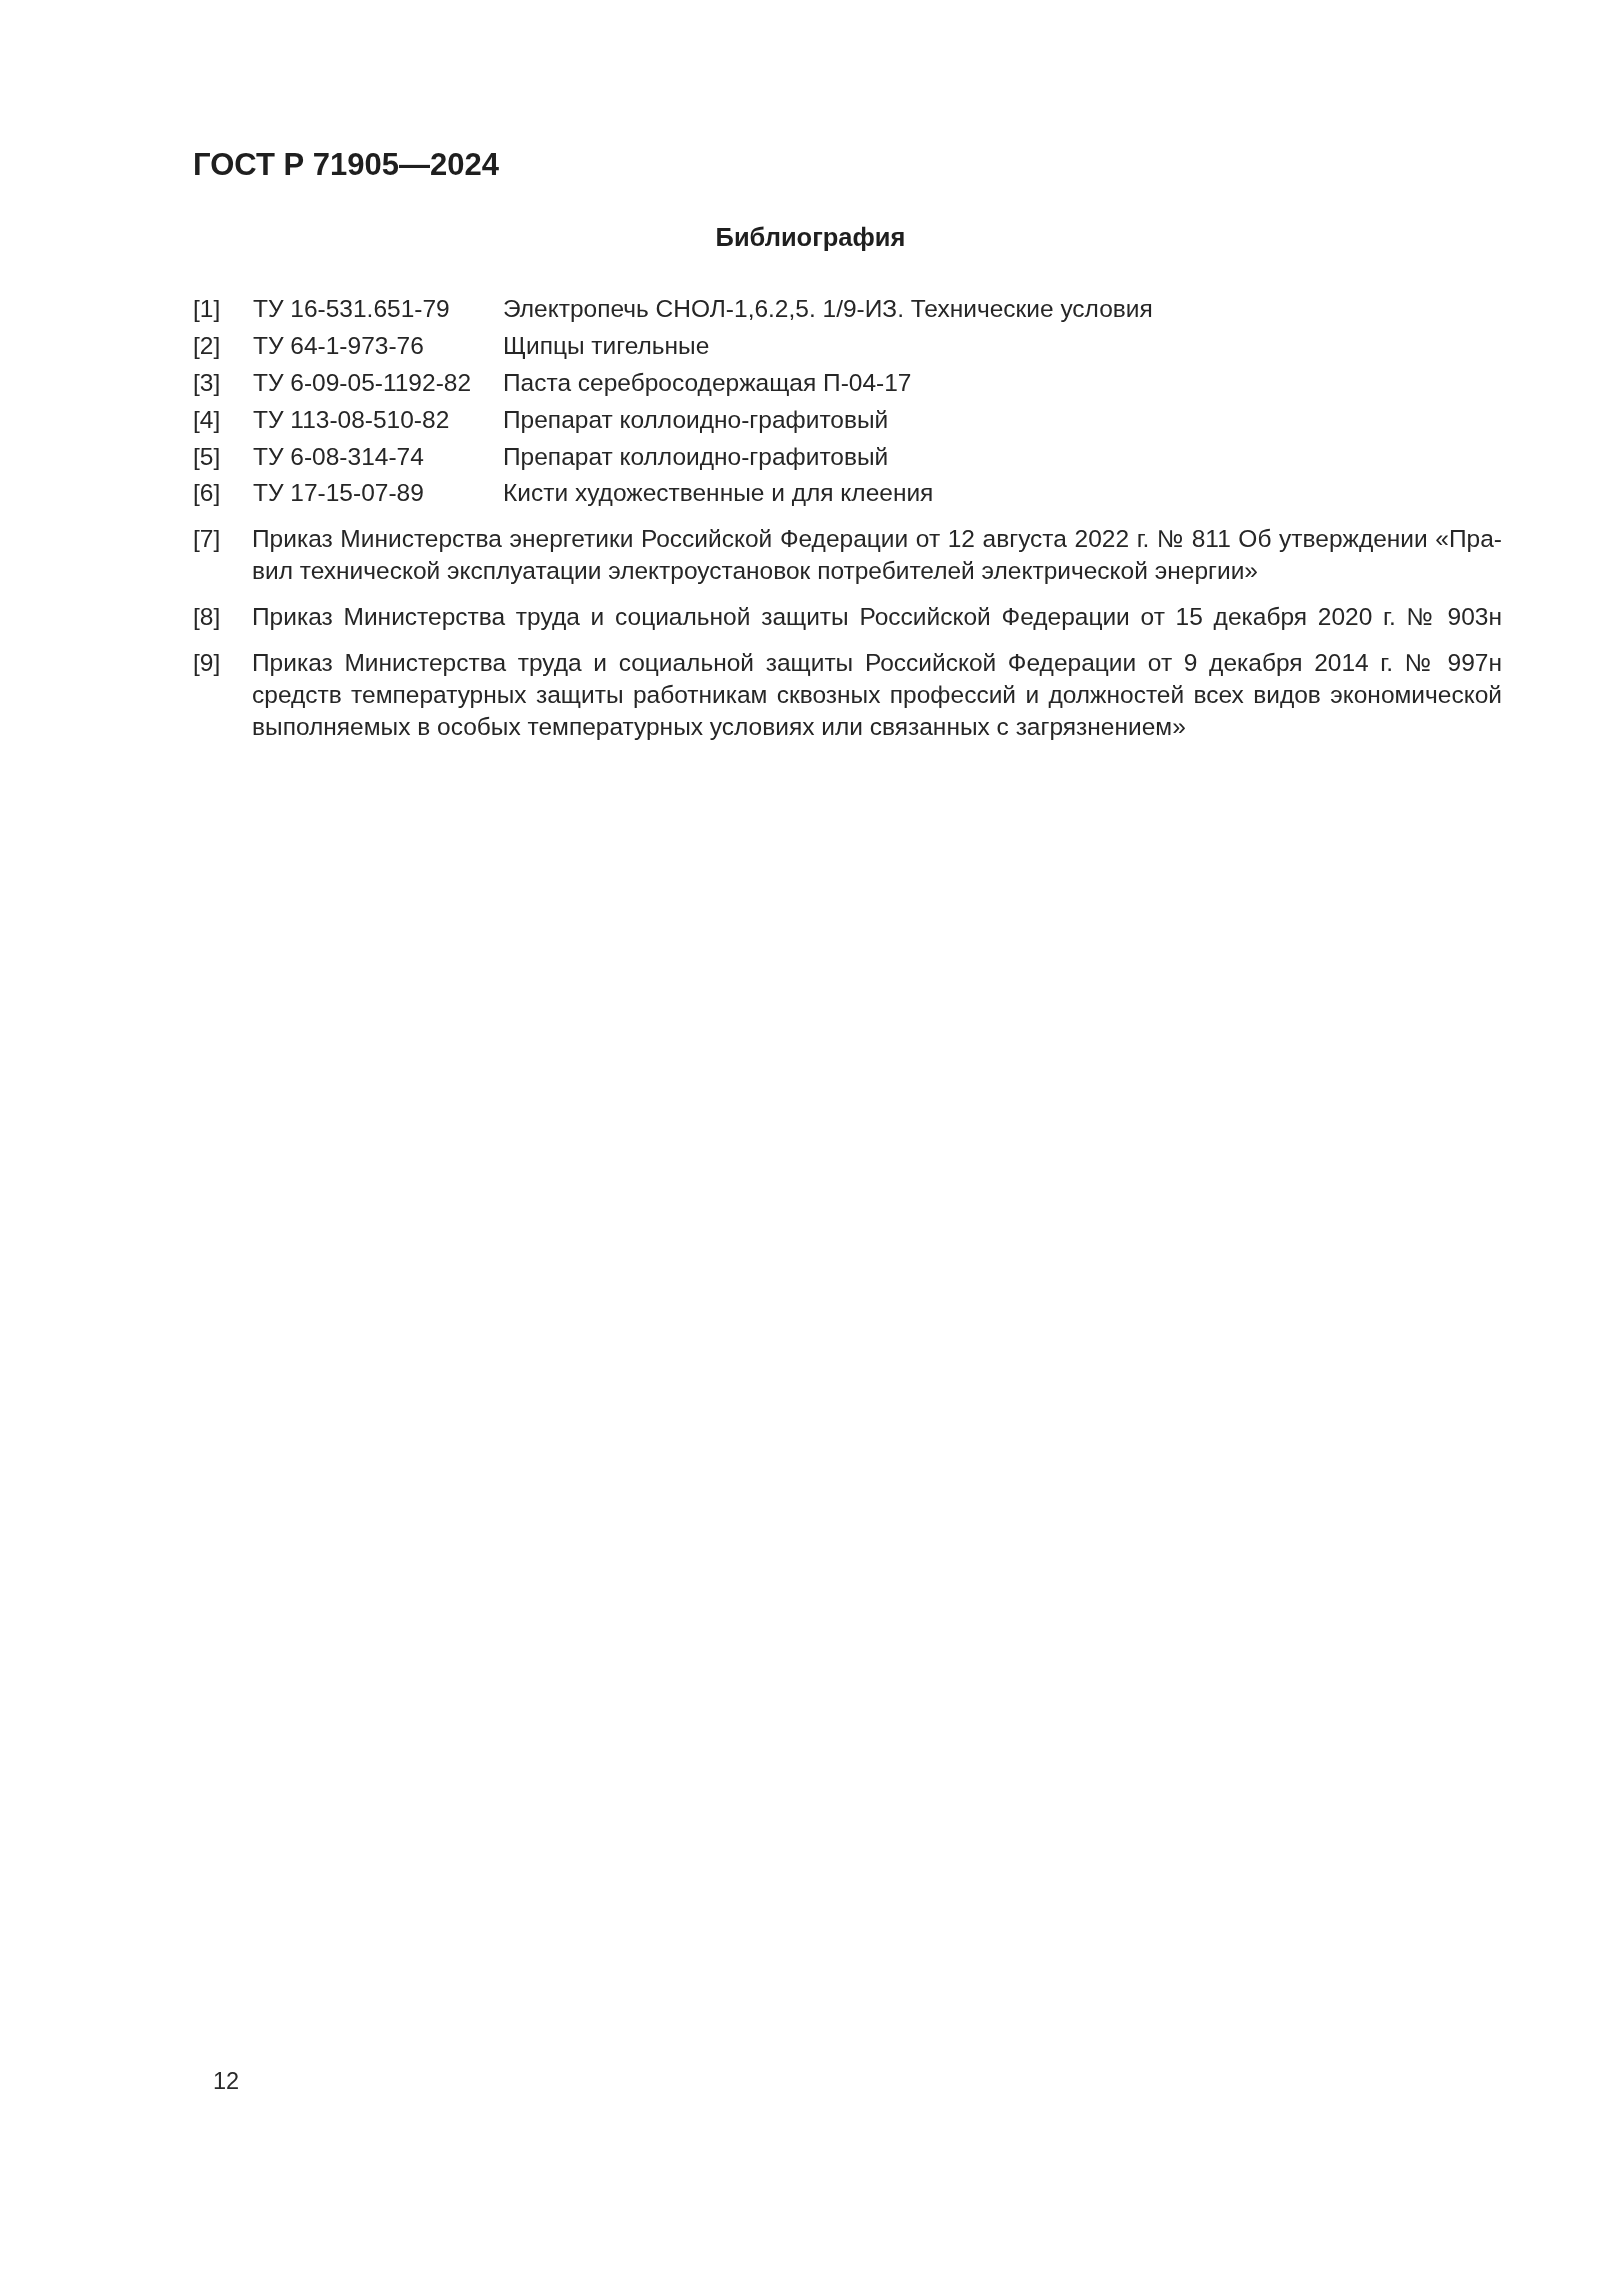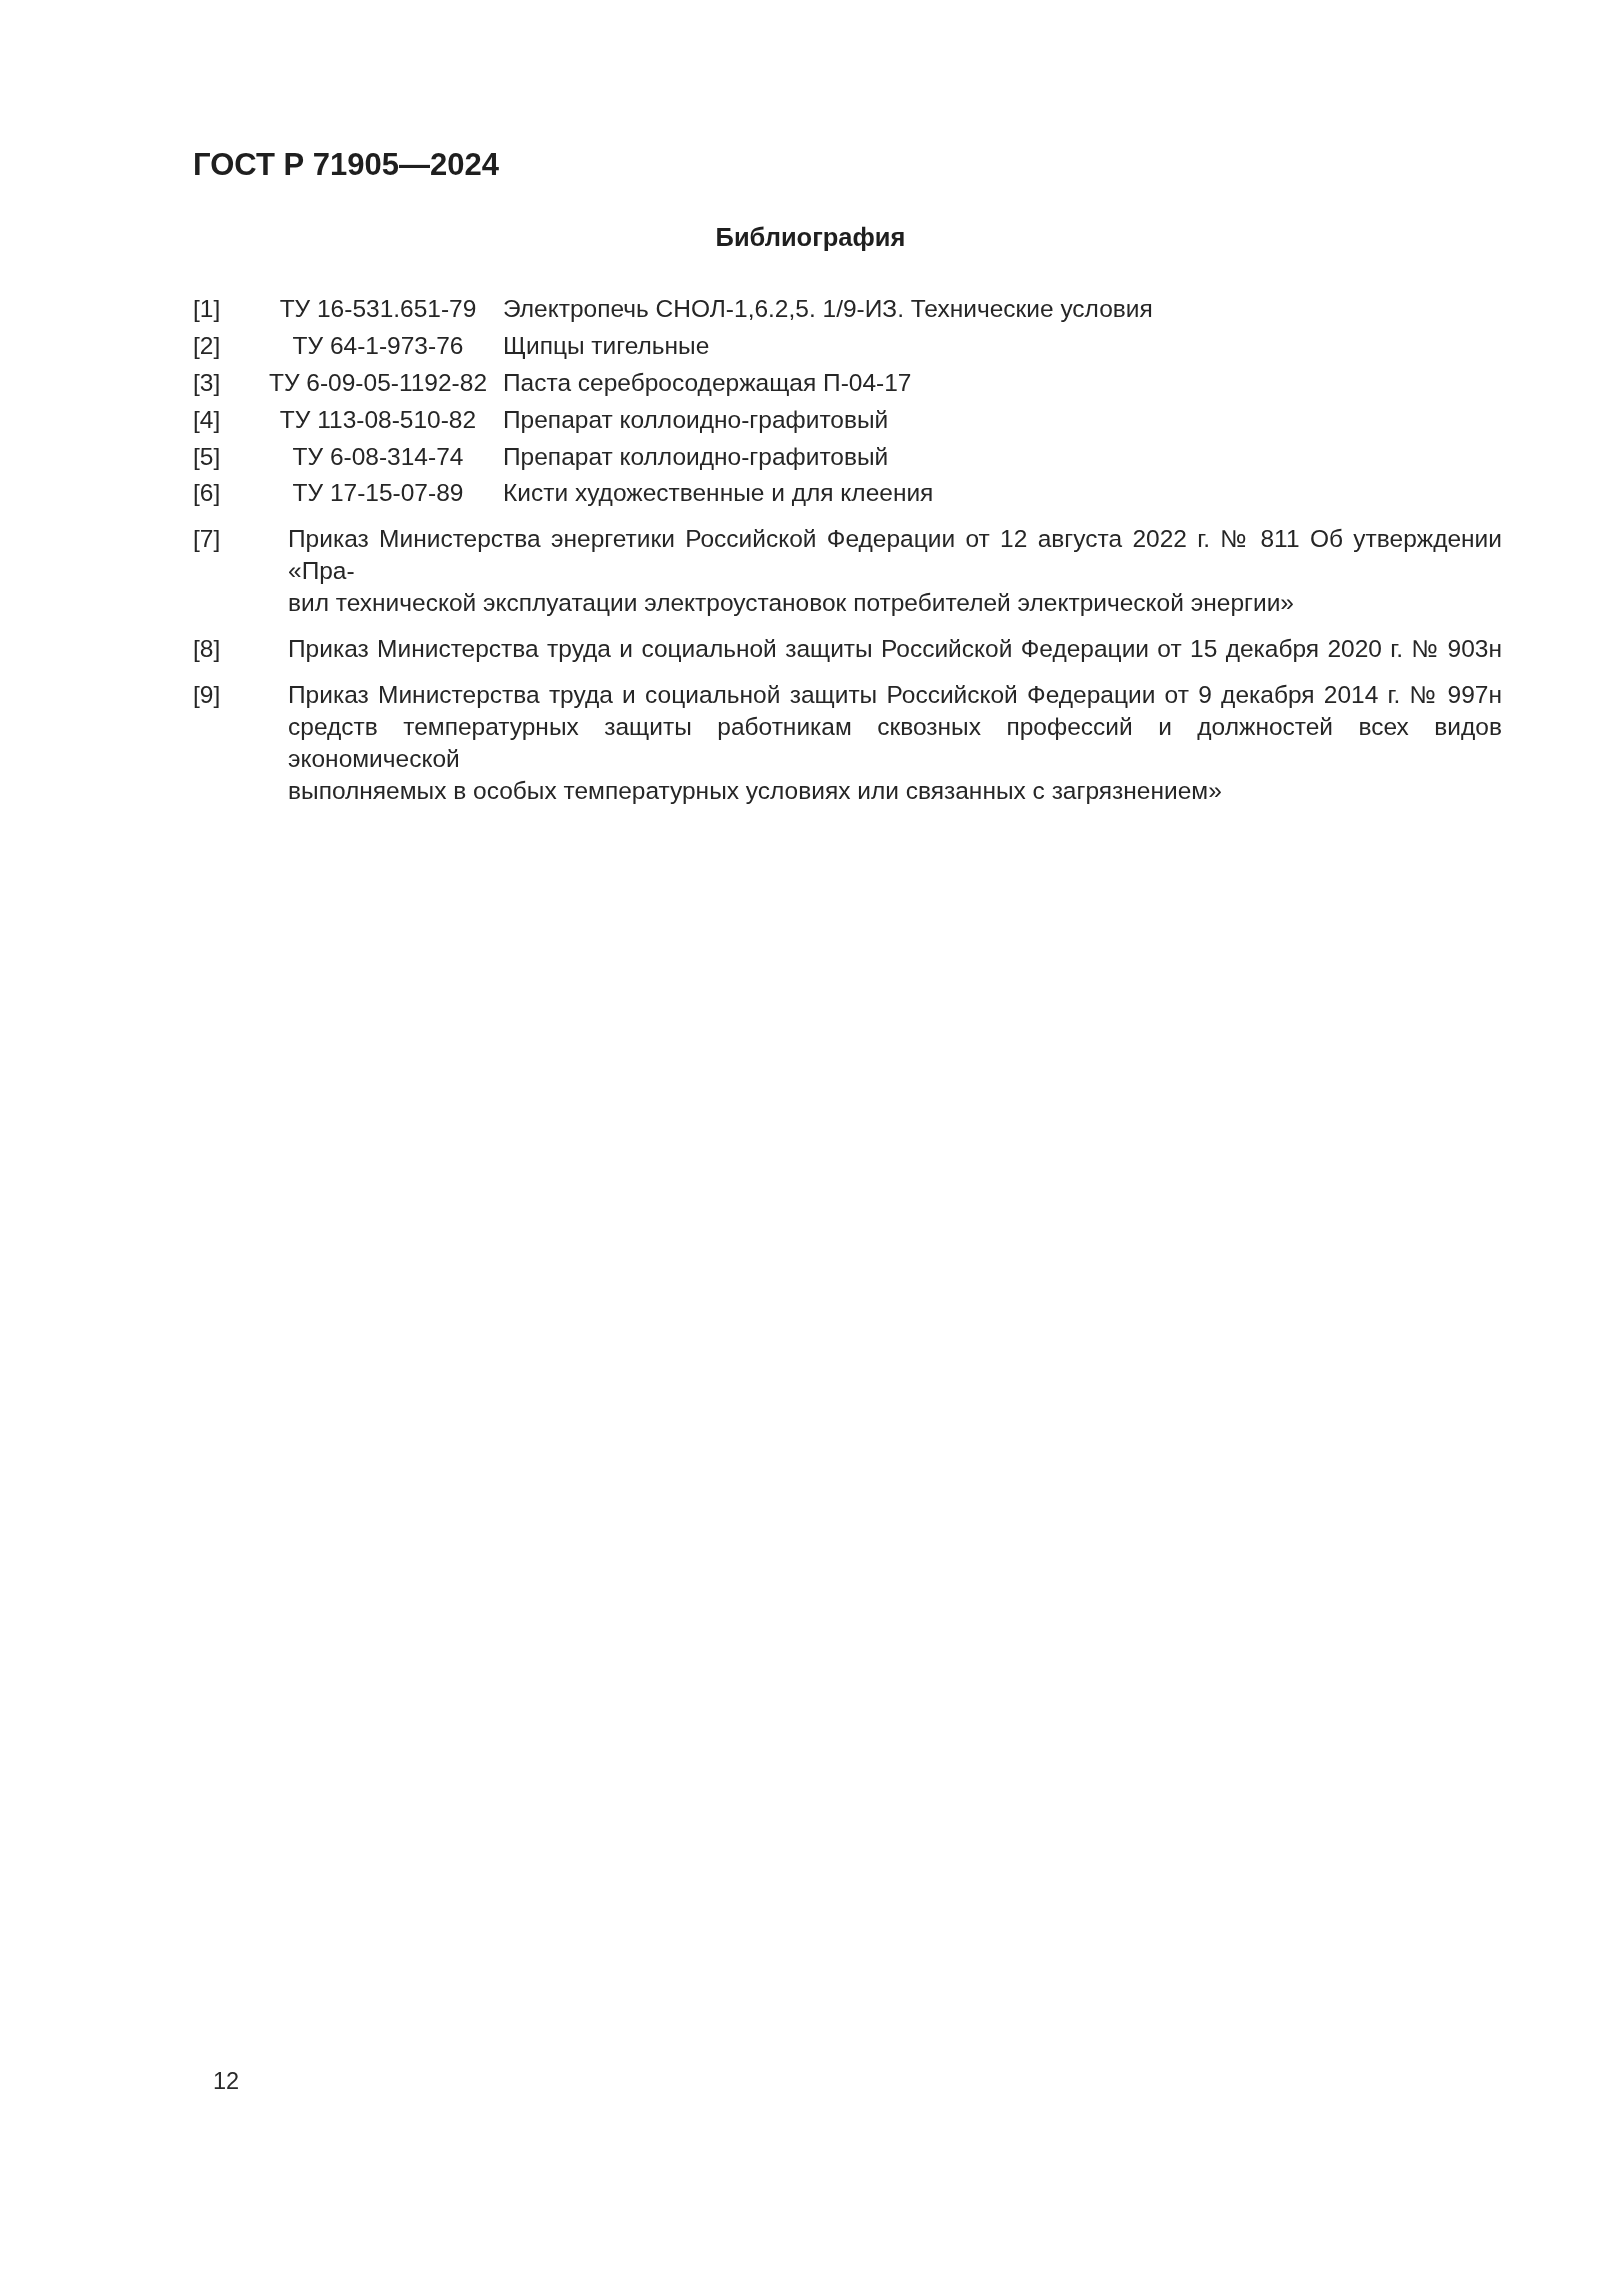--- a/index.html
+++ b/index.html
@@ -46,39 +46,37 @@
     display: flex;
     margin-bottom: 4.9px;
   }
   .ref-row .ref-num {
     flex: 0 0 60px;
     width: 60px;
   }
   .ref-row .ref-code {
     flex: 0 0 250px;
     width: 250px;
-    text-align: center;
   }
   .ref-row .ref-desc {
     flex: 1;
   }
   .ref-para {
     position: relative;
     padding-left: 59px;
     margin-top: 13.7px;
     margin-bottom: 4.9px;
   }
   .ref-para .ref-num {
     position: absolute;
     left: 0;
     top: 0;
   }
   .pline {
     line-height: 32px;
-    margin-left: 36px;
   }
   .pline.just {
     text-align: justify;
     text-align-last: justify;
   }
   .page-number {
     position: absolute;
     left: 193px;
     top: 2068px;
     font-size: 23.5px;

